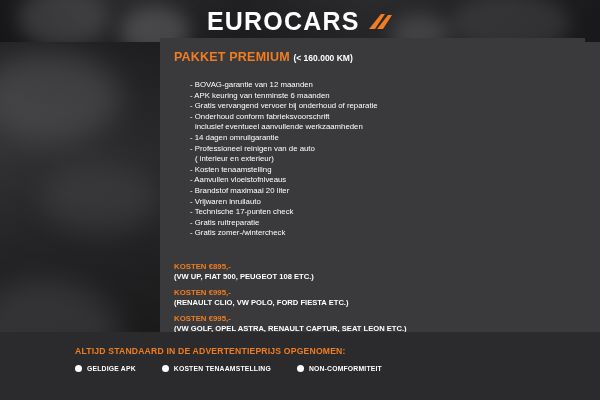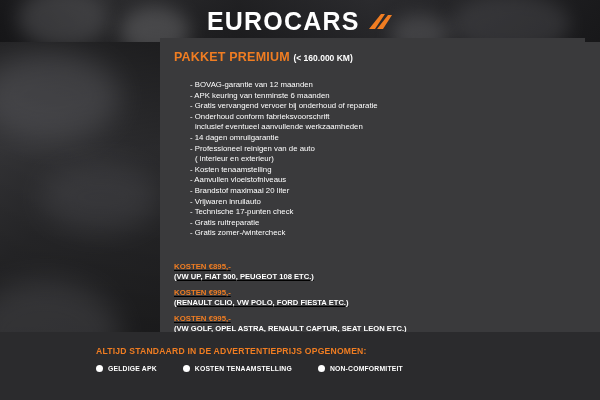--- a/index.html
+++ b/index.html
@@ -103,21 +103,20 @@
   }
   ul.features li.sub {
     padding-left: 5px;
   }
   ul.features li.sub::before {
     content: "";
   }
 
   .prices {
     margin-top: 23px;
-    text-decoration: underline;
   }
   .price-block {
     margin-bottom: 6px;
   }
   .price-label {
     color: #f07d22;
     font-size: 7.8px;
     font-weight: bold;
     line-height: 10px;
   }
@@ -131,21 +130,21 @@
   
   .footer {
     position: absolute;
     left: 0;
     right: 0;
     bottom: 0;
     height: 68px;
     background: #2b2b2d;
   }
   .footer-inner {
-    padding: 14px 0 0 96px;
+    padding: 14px 0 0 75px;
   }
   .footer-title {
     color: #f07d22;
     font-size: 8.6px;
     font-weight: bold;
     letter-spacing: .2px;
   }
   .footer-items {
     margin-top: 9px;
     display: flex;

